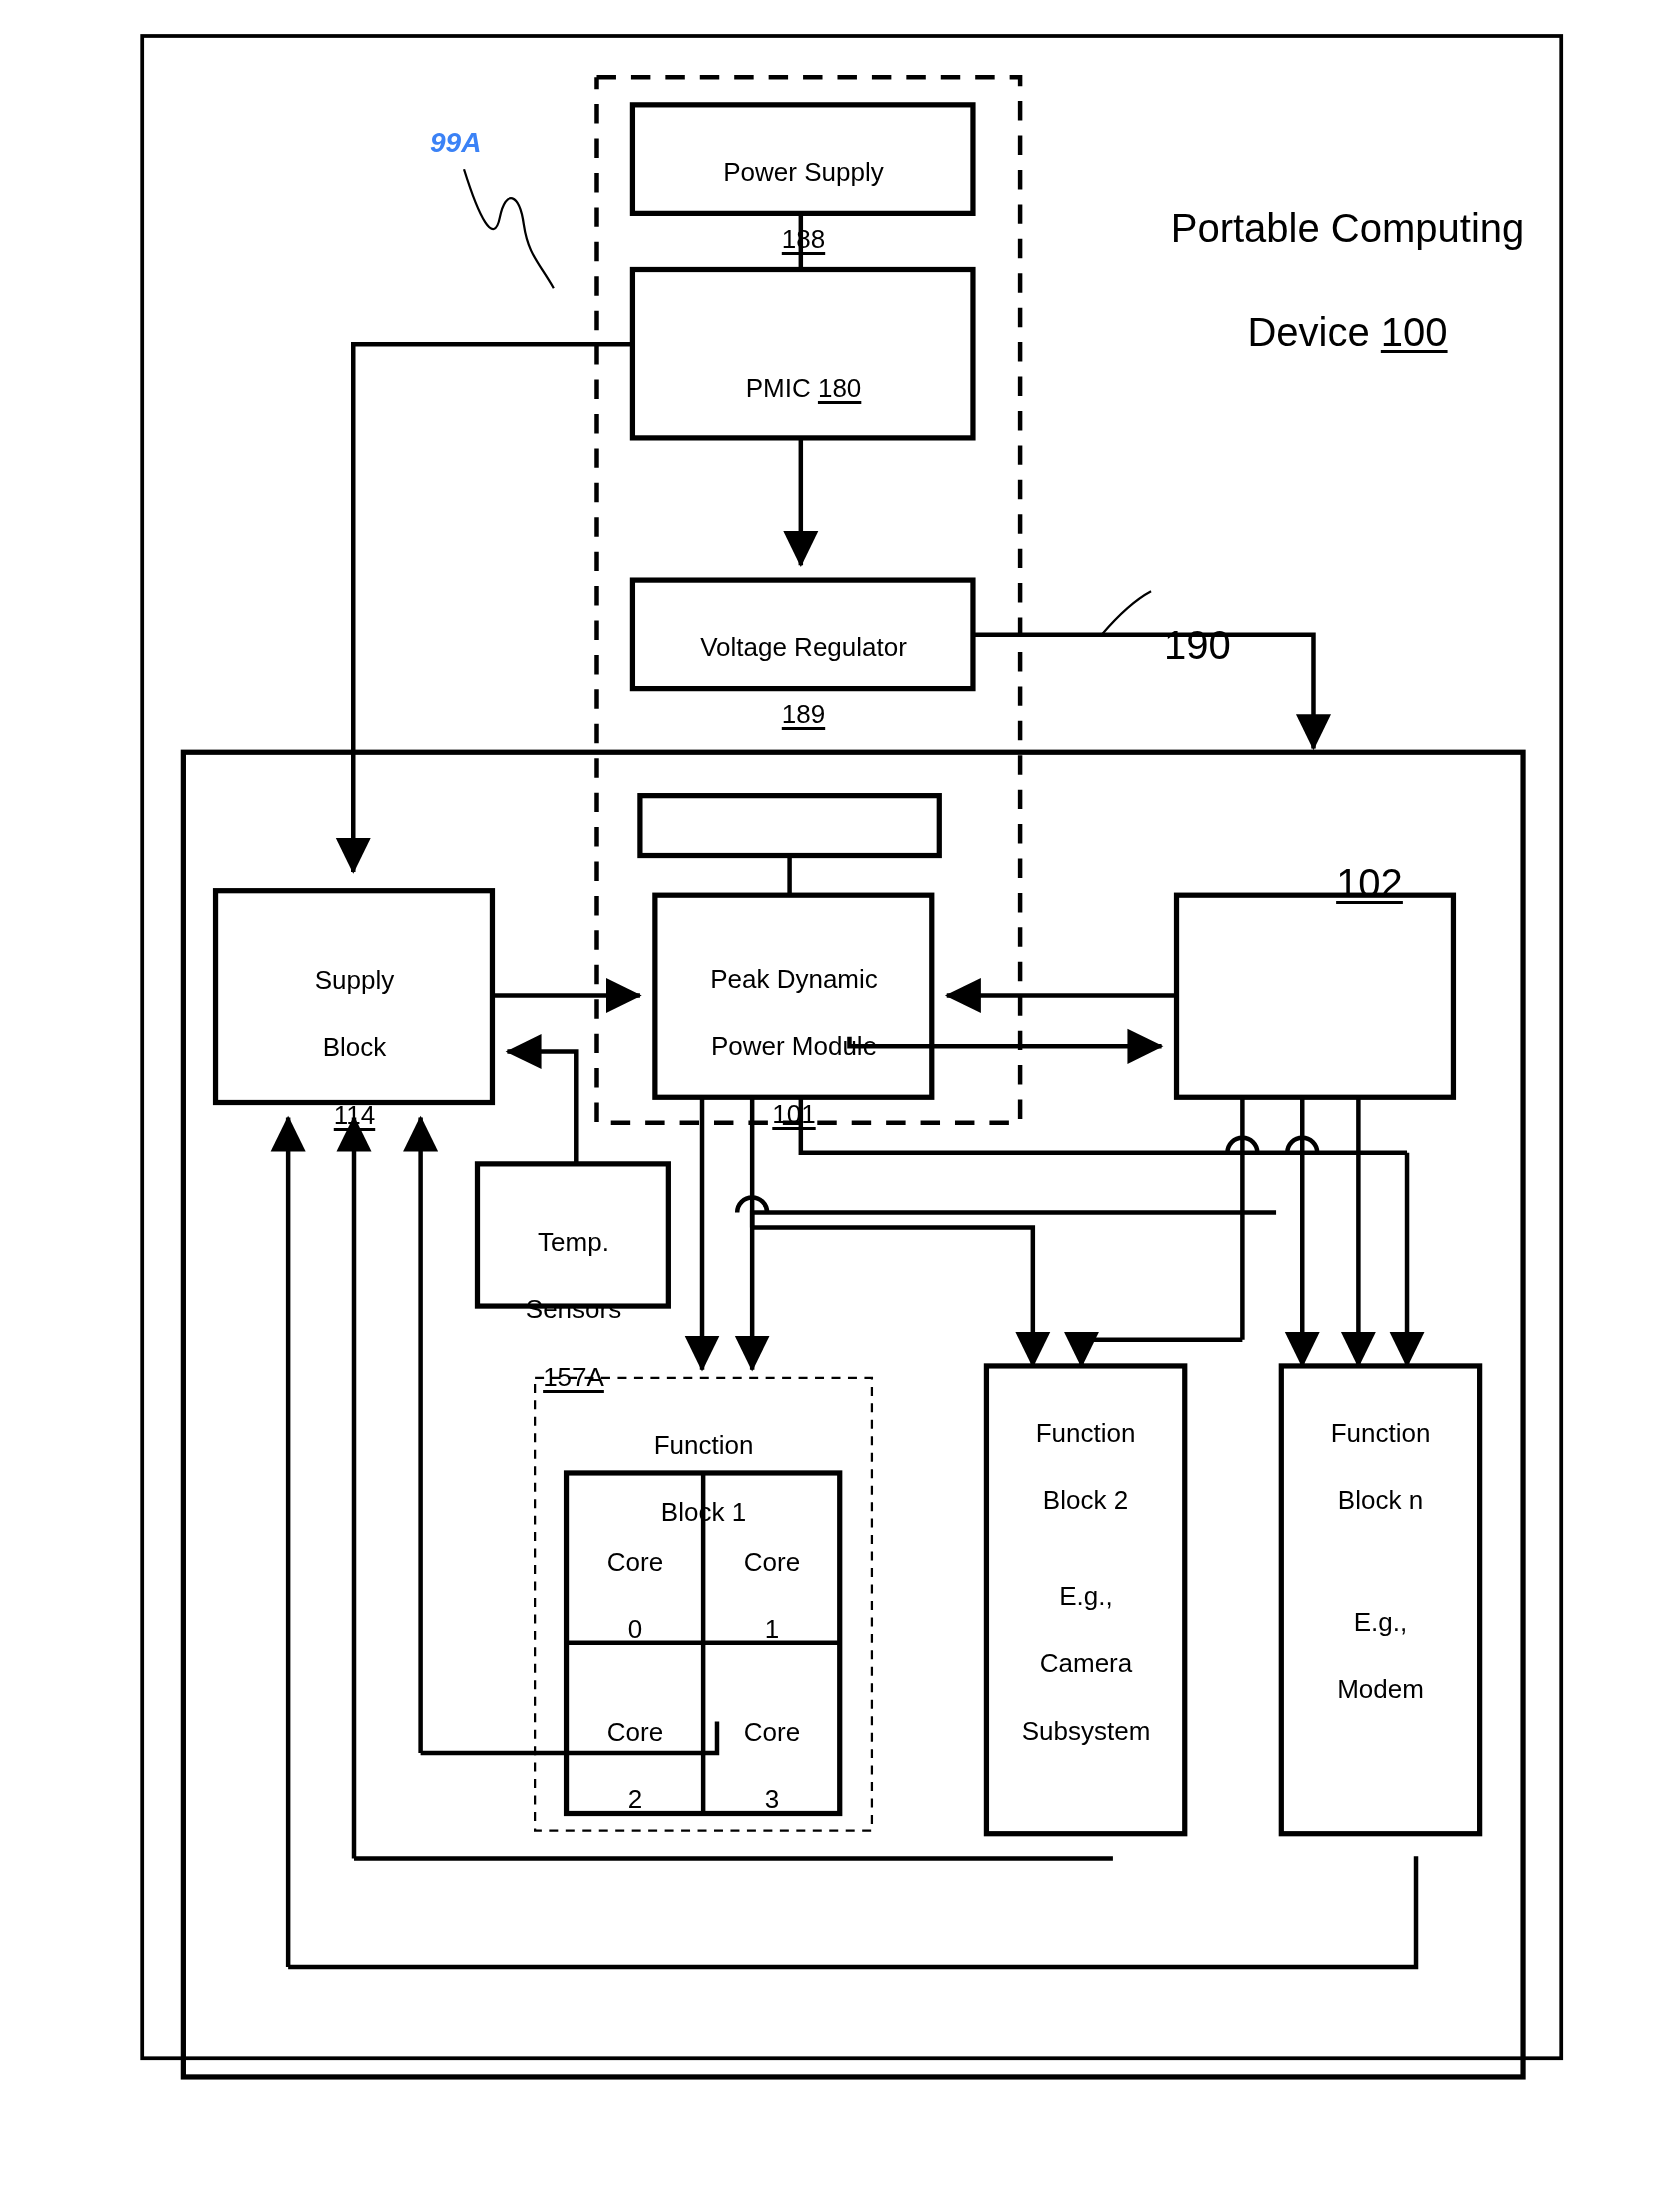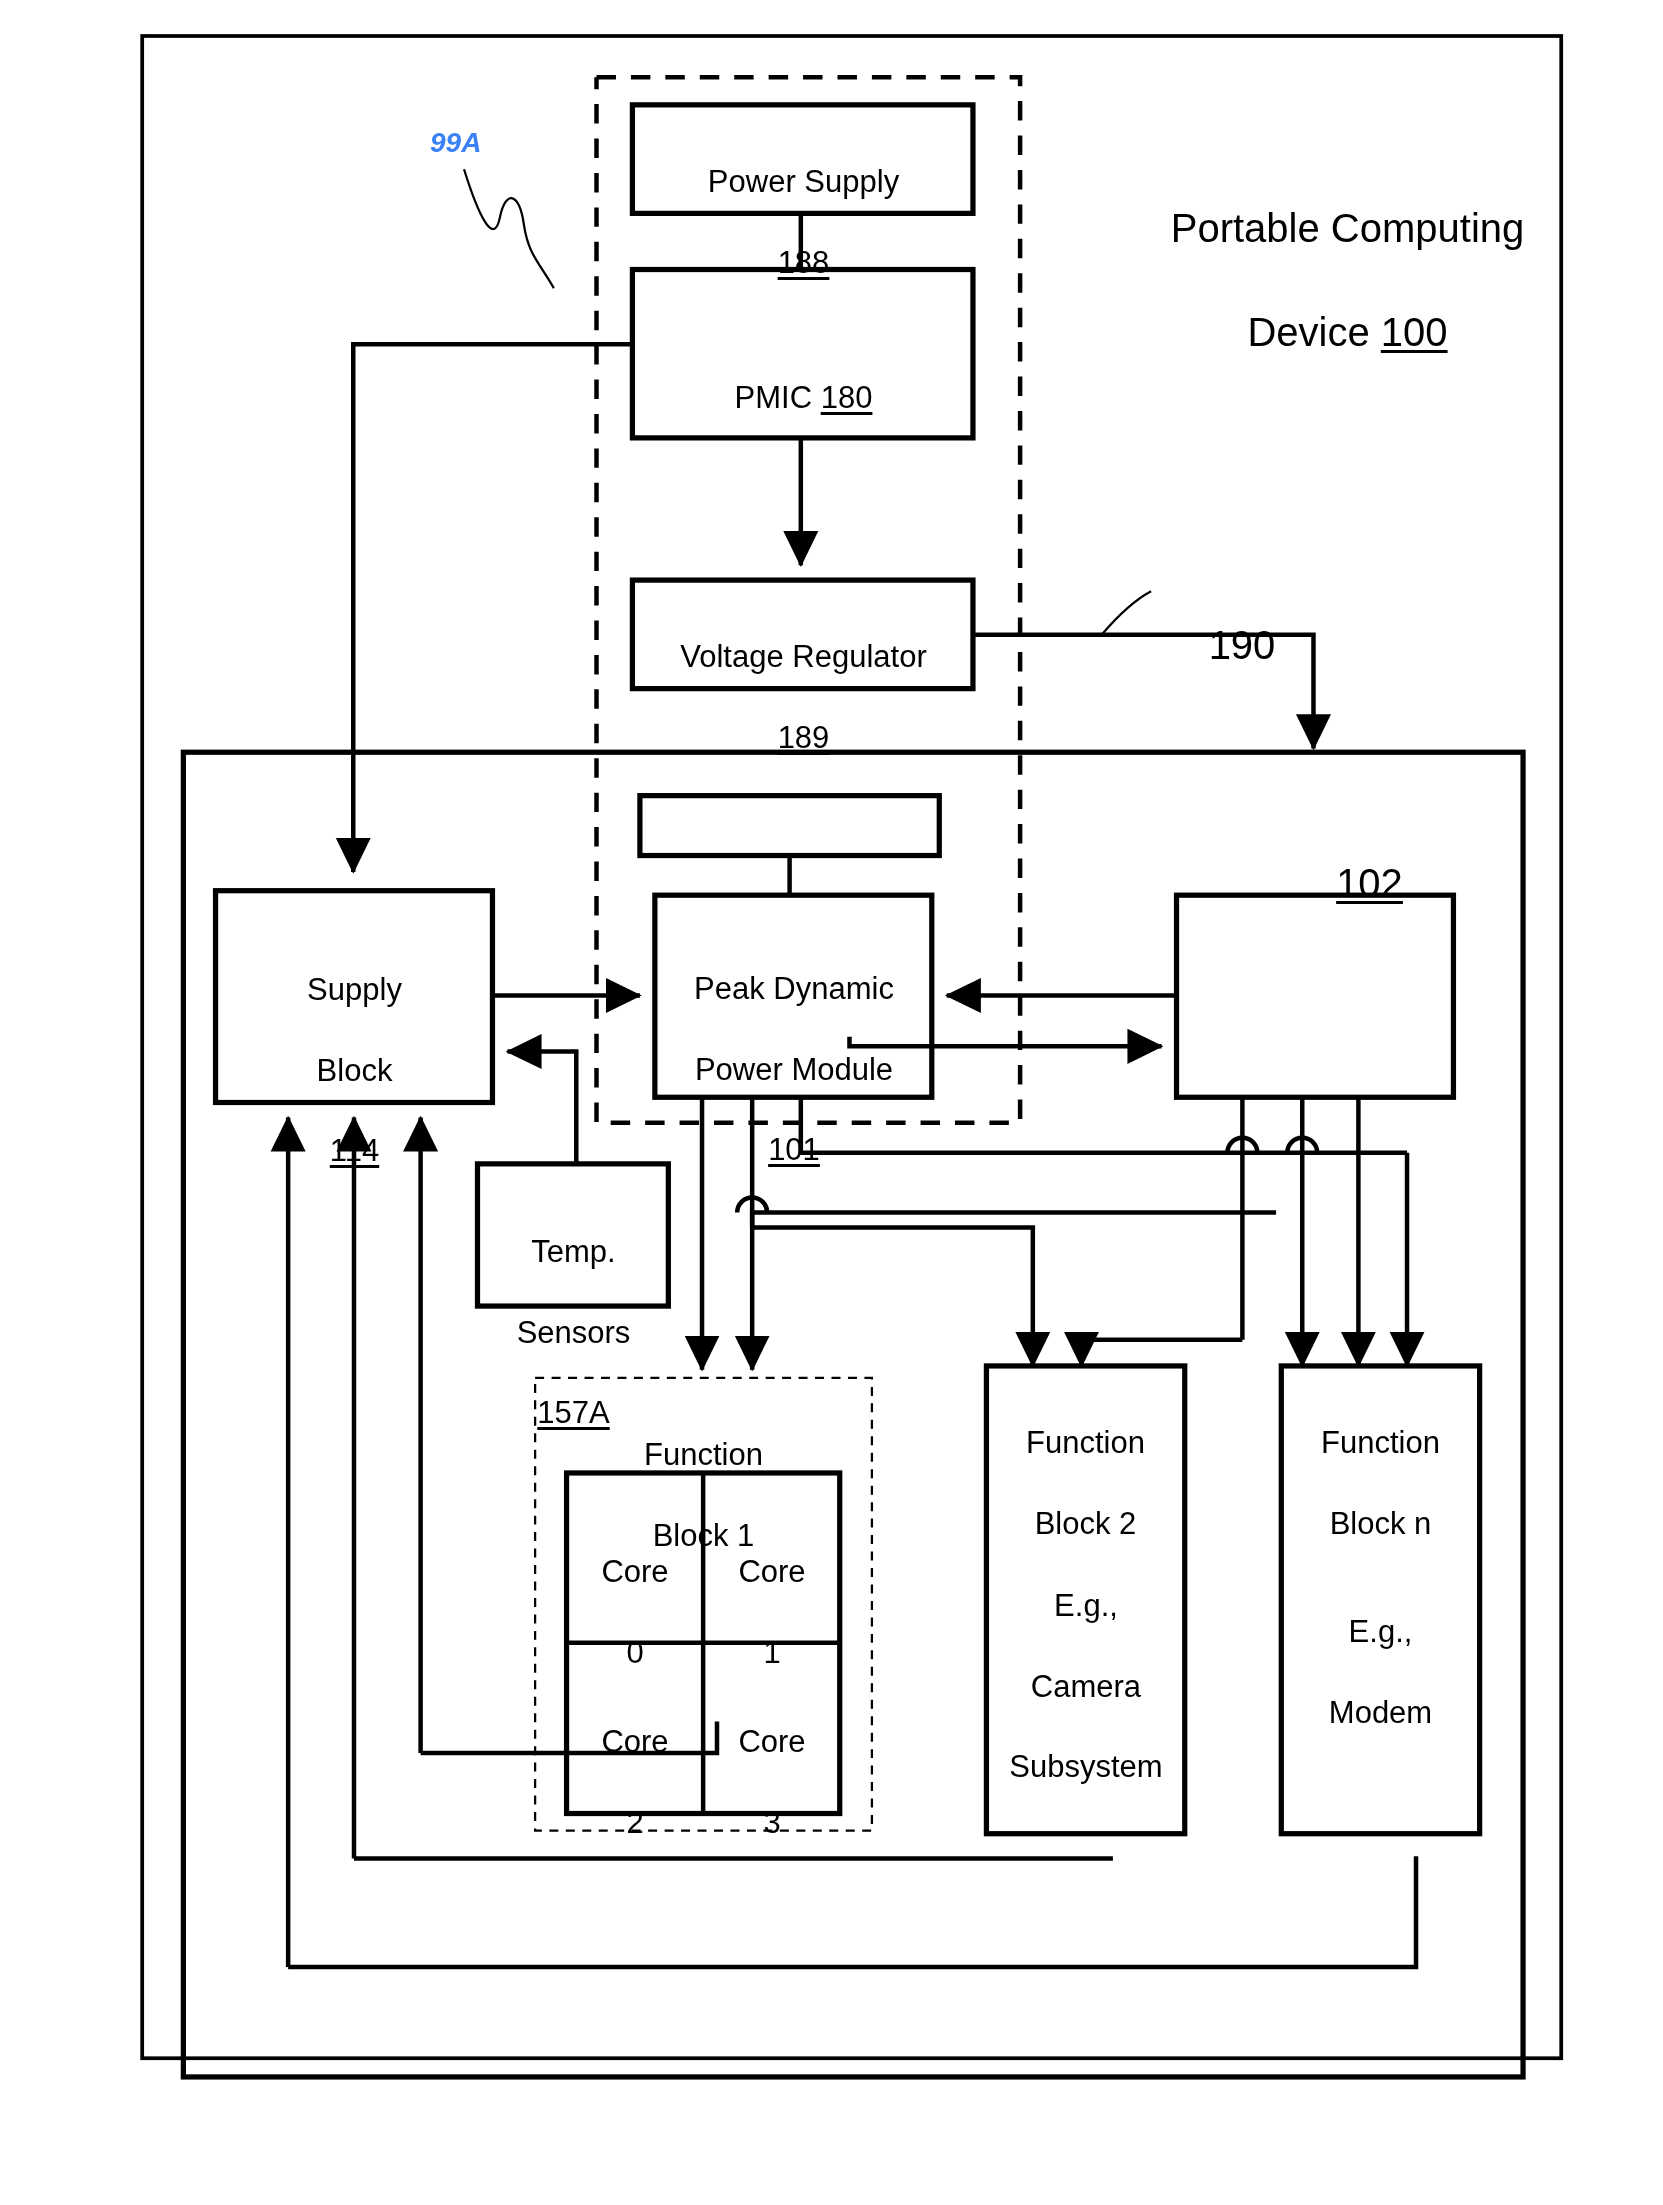--- a/index.html
+++ b/index.html
@@ -7,21 +7,21 @@
   #stage{position:relative;width:1663px;height:2205px;background:#fff;}
   svg#fig{position:absolute;top:0;left:0;width:1663px;height:2205px;}
   .bx{fill:none;stroke:#000;stroke-width:7;}
   .bxthin{fill:none;stroke:#000;stroke-width:5;}
   .dash{fill:none;stroke:#000;stroke-width:6;stroke-dasharray:26 20;}
   .dashlt{fill:none;stroke:#000;stroke-width:3;stroke-dasharray:12 10;}
   .wire{fill:none;stroke:#000;stroke-width:6;stroke-linecap:butt;}
   .wirethin{fill:none;stroke:#000;stroke-width:3;}
   .ar{fill:#000;}
   .txt{position:absolute;font-family:"Liberation Sans",sans-serif;color:#000;text-align:center;line-height:1.30;white-space:pre-line;}
-  .t41{font-size:31px;}
+  .t41{font-size:26px;}
   .t42{font-size:40px;}
   .und{text-decoration:underline;text-underline-offset:3.7px;text-decoration-thickness:3px;}
   .ital99{position:absolute;font-style:italic;font-weight:bold;font-size:28px;color:#3b82f6;font-family:"Liberation Sans",sans-serif;}
 </style>
 </head>
 <body>
 
 <div id="stage">
 
   <svg id="fig" viewBox="0 0 2222 2946">
@@ -116,21 +116,21 @@
 
   <div class="txt t42" style="left:1153px;top:150px;width:389px;">
     <span>Portable Computing</span><br>
     <span>Device </span><span class="und">100</span>
   </div>
 
   <div class="ital99" style="left:430px;top:127px;">
     <span>99A</span>
   </div>
 
-  <div class="txt t42" style="left:1164px;top:567px;width:90px;text-align:center;margin-left:33px;">
+  <div class="txt t42" style="left:1164px;top:567px;width:90px;text-align:left;">
     <span>190</span>
   </div>
 
   <div class="txt t42 und" style="left:1317px;top:805px;width:105px;">
     <span>102</span>
   </div>
 
   <div class="txt t41" style="left:633px;top:122px;width:341px;">
     <span>Power Supply</span><br>
     <span class="und">188</span>

